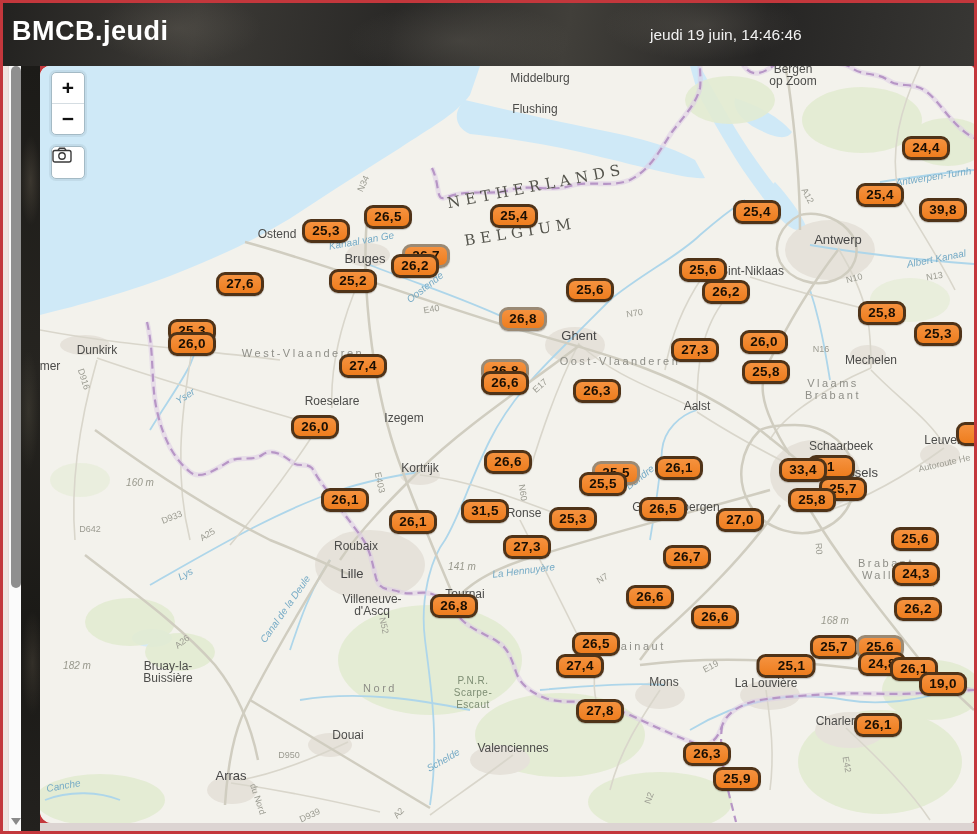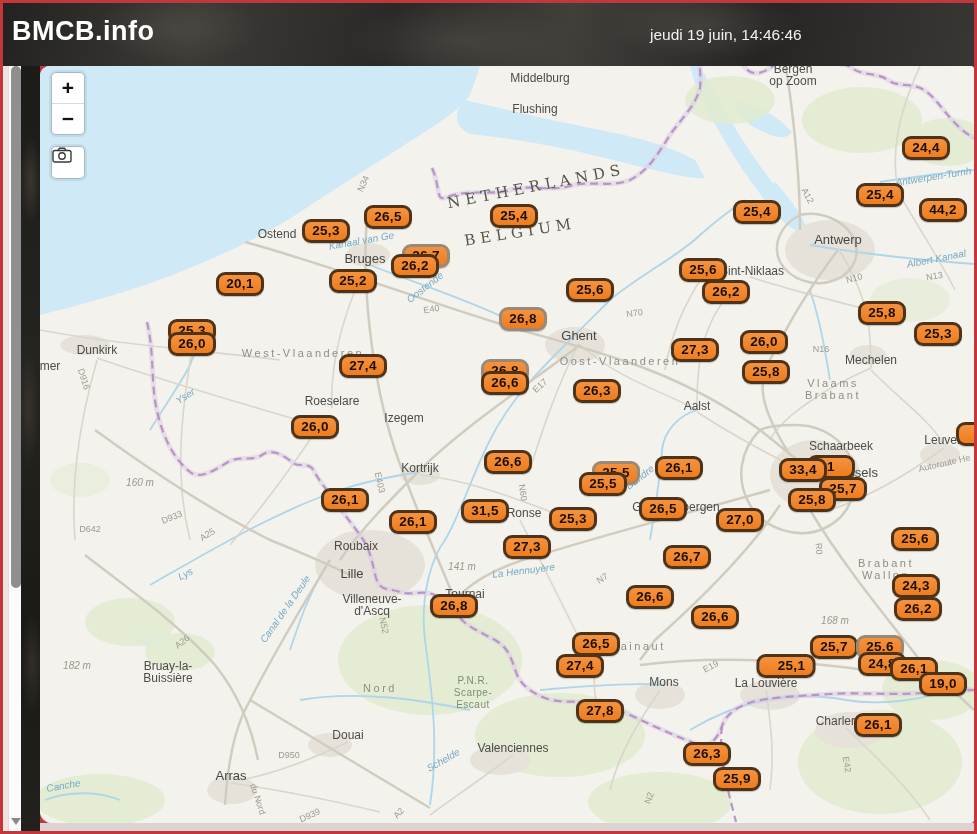--- a/index.html
+++ b/index.html
@@ -57,21 +57,21 @@
   .zoom-div{height:1px;background:#d5dde2;}
   .cam-ctl{position:absolute;left:11px;top:80px;width:32px;height:31px;background:#fff;border:1px solid #a4bac5;
       border-radius:5px;box-shadow:0 0 0 2px rgba(170,195,205,.35);display:flex;align-items:center;justify-content:center;cursor:pointer;}
 </style>
 </head>
 <body>
 
 <div class="page">
 
   <div class="hdr">
-    <div class="hdr-title">BMCB.info</div>
+    <div class="hdr-title">BMCB.jeudi</div>
     <div class="hdr-date">jeudi 19 juin, 14:46:46</div>
   </div>
 
   <div class="rail-pink"></div>
   <div class="scroll-track">
     <div class="scroll-thumb"></div>
     <div class="scroll-arrow"></div>
   </div>
   <div class="dark-strip"></div>
 
@@ -280,32 +280,32 @@
           <text x="462" y="570" class="lbl elev"><tspan x="462" dy="0">141 m</tspan></text>
           <text x="835" y="624" class="lbl elev"><tspan x="835" dy="0">168 m</tspan></text>
           <text x="77" y="669" class="lbl elev"><tspan x="77" dy="0">182 m</tspan></text>
         </g>
     </svg>
 
     <div class="badge-layer" id="badge-layer">
         <div class="temp-badge" style="left: 286px; top: 165px;">25,3</div>
         <div class="temp-badge" style="left: 348px; top: 151px;">26,5</div>
         <div class="temp-badge" style="left: 474px; top: 150px;">25,4</div>
-        <div class="temp-badge" style="left: 200px; top: 218px;">20,1</div>
+        <div class="temp-badge" style="left: 200px; top: 218px;">27,6</div>
         <div class="temp-badge muted" style="left: 386px; top: 190px;">26,7</div>
         <div class="temp-badge" style="left: 375px; top: 200px;">26,2</div>
         <div class="temp-badge" style="left: 313px; top: 215px;">25,2</div>
         <div class="temp-badge" style="left: 550px; top: 224px;">25,6</div>
         <div class="temp-badge muted" style="left: 483px; top: 253px;">26,8</div>
         <div class="temp-badge" style="left: 717px; top: 146px;">25,4</div>
         <div class="temp-badge" style="left: 663px; top: 204px;">25,6</div>
         <div class="temp-badge" style="left: 686px; top: 226px;">26,2</div>
         <div class="temp-badge" style="left: 858px; top: 82px; margin-left: 28px;">24,4</div>
         <div class="temp-badge" style="left: 840px; top: 129px;">25,4</div>
-        <div class="temp-badge" style="left: 903px; top: 144px;">44,2</div>
+        <div class="temp-badge" style="left: 903px; top: 144px;">39,8</div>
         <div class="temp-badge" style="left: 842px; top: 247px;">25,8</div>
         <div class="temp-badge" style="left: 898px; top: 268px;">25,3</div>
         <div class="temp-badge" style="left: 152px; top: 265px;">25,3</div>
         <div class="temp-badge" style="left: 152px; top: 278px;">26,0</div>
         <div class="temp-badge" style="left: 655px; top: 284px;">27,3</div>
         <div class="temp-badge" style="left: 724px; top: 276px;">26,0</div>
         <div class="temp-badge" style="left: 726px; top: 306px;">25,8</div>
         <div class="temp-badge" style="left: 323px; top: 300px;">27,4</div>
         <div class="temp-badge muted" style="left: 465px; top: 305px;">26,8</div>
         <div class="temp-badge" style="left: 465px; top: 317px;">26,6</div>
@@ -321,21 +321,21 @@
         <div class="temp-badge" style="left: 772px; top: 434px;">25,8</div>
         <div class="temp-badge" style="left: 305px; top: 434px;">26,1</div>
         <div class="temp-badge" style="left: 445px; top: 445px;">31,5</div>
         <div class="temp-badge" style="left: 373px; top: 456px;">26,1</div>
         <div class="temp-badge" style="left: 533px; top: 453px;">25,3</div>
         <div class="temp-badge" style="left: 487px; top: 481px;">27,3</div>
         <div class="temp-badge" style="left: 623px; top: 443px;">26,5</div>
         <div class="temp-badge" style="left: 700px; top: 454px;">27,0</div>
         <div class="temp-badge" style="left: 875px; top: 473px;">25,6</div>
         <div class="temp-badge" style="left: 647px; top: 491px;">26,7</div>
-        <div class="temp-badge" style="left: 876px; top: 520px;">24,3</div>
+        <div class="temp-badge" style="left: 876px; top: 508px;">24,3</div>
         <div class="temp-badge" style="left: 878px; top: 543px;">26,2</div>
         <div class="temp-badge" style="left: 610px; top: 531px;">26,6</div>
         <div class="temp-badge" style="left: 675px; top: 551px;">26,6</div>
         <div class="temp-badge" style="left: 414px; top: 540px;">26,8</div>
         <div class="temp-badge" style="left: 556px; top: 578px;">26,5</div>
         <div class="temp-badge" style="left: 540px; top: 600px;">27,4</div>
         <div class="temp-badge" style="left: 794px; top: 581px;">25,7</div>
         <div class="temp-badge muted" style="left: 840px; top: 581px;">25.6</div>
         <div class="temp-badge" style="left: 746px; top: 600px; padding-left: 15px;">25,1</div>
         <div class="temp-badge" style="left: 842px; top: 598px;">24,8</div>

